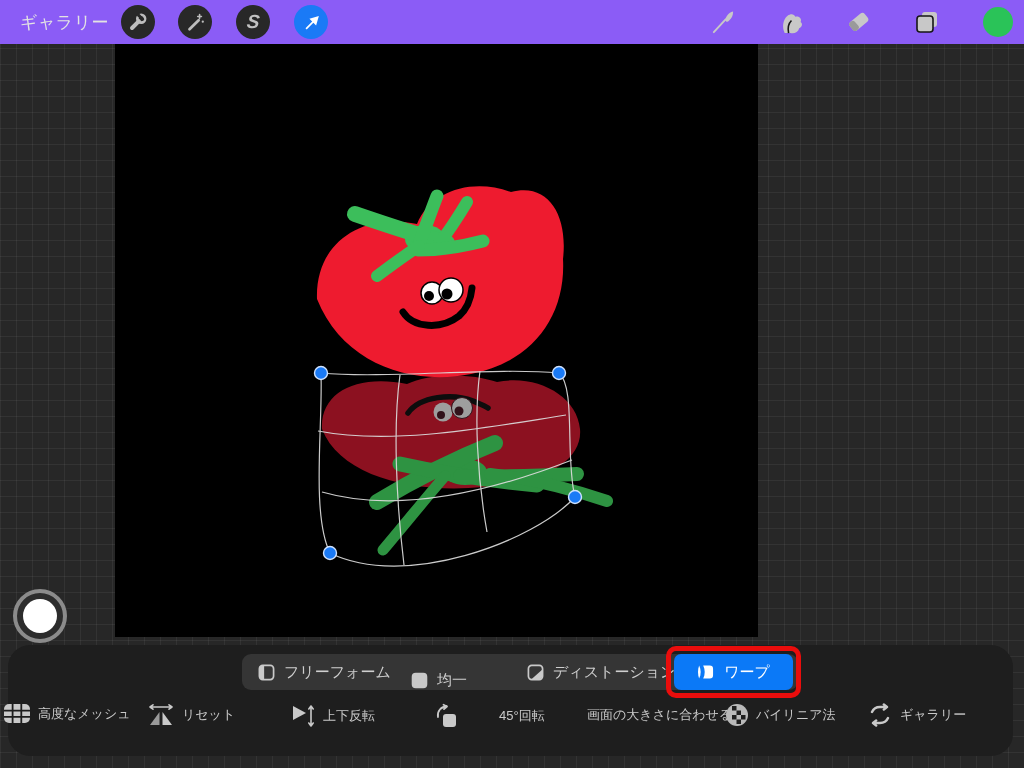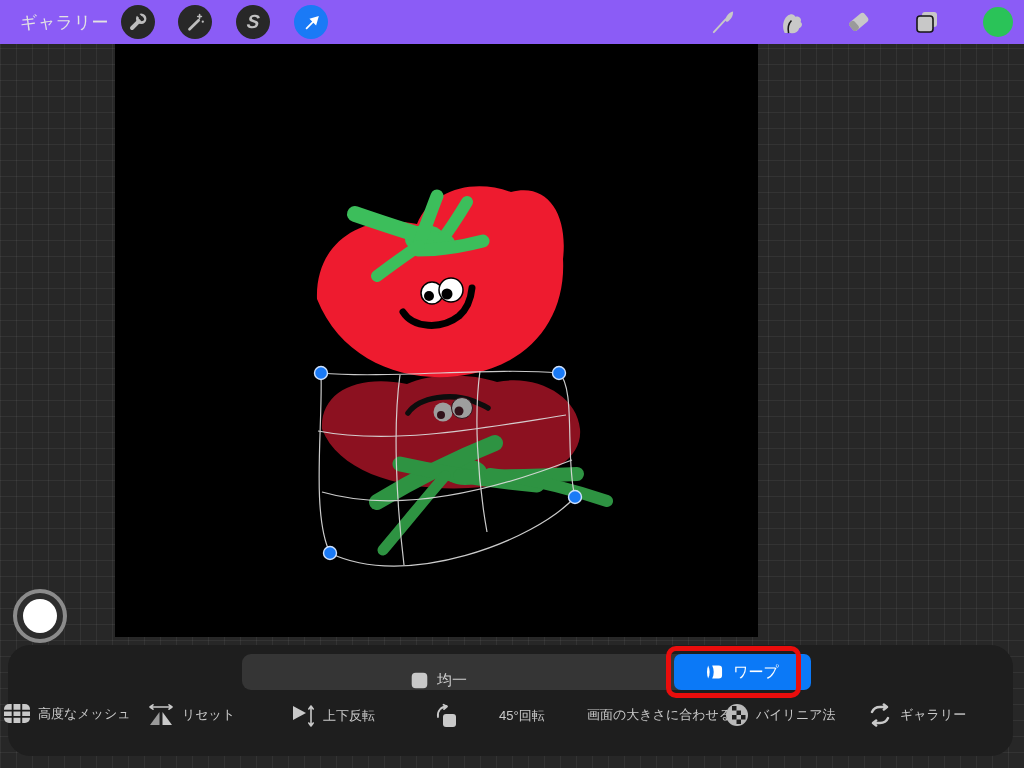--- a/index.html
+++ b/index.html
@@ -23,21 +23,21 @@
   .color-swatch{position:absolute;width:30px;height:30px;border-radius:50%;top:7px;}
   
   .canvas{position:absolute;left:115px;top:44px;width:643px;height:593px;background:#000;}
   
   .modify-btn{position:absolute;left:13px;top:589px;width:54px;height:54px;border-radius:50%;border:4px solid #8b8b8b;background:#2c2c2c;box-sizing:border-box;display:flex;align-items:center;justify-content:center;}
   .modify-btn .inner{width:34px;height:34px;border-radius:50%;background:#fff;}
   
   .panel{position:absolute;left:8px;top:645px;width:1005px;height:111px;background:#1e1e1e;border-radius:22px;}
   .tabbar{position:absolute;left:242px;top:654px;width:556px;height:36px;background:#353535;border-radius:9px;}
   .tab{position:absolute;top:0;height:36px;display:flex;align-items:center;gap:9px;color:#cfcfcf;font-size:15px;}
-  .tab-warp{position:absolute;left:674px;top:654px;width:137px;height:36px;background:#0b79f7;border-radius:7px;display:flex;align-items:center;justify-content:center;gap:9px;color:#fff;font-size:15px;}
+  .tab-warp{position:absolute;left:674px;top:654px;width:119px;height:36px;background:#0b79f7;border-radius:7px;display:flex;align-items:center;justify-content:center;gap:9px;color:#fff;font-size:15px;}
   .red-box{position:absolute;left:666px;top:646px;width:135px;height:52px;border:5px solid #ea0d0c;border-radius:10px;box-sizing:border-box;pointer-events:none;}
   .action{position:absolute;top:703px;width:150px;display:flex;flex-direction:row;align-items:center;gap:7px;transform:translateX(-50%);}
   .action .lbl{color:#c9c9c9;font-size:13px;white-space:nowrap;}
 </style>
 </head>
 <body>
 
 <div class="topbar">
   <span class="gallery">ギャラリー</span>
 
@@ -161,28 +161,42 @@
   </svg>
 </div>
 
 <div class="modify-btn">
   <div class="inner"></div>
 </div>
 
 <div class="panel"></div>
 
 <div class="tabbar">
+  <div class="tab" style="left:16px;">
+    <svg width="17" height="17" viewBox="0 0 18 18">
+      <rect x="1.5" y="1.5" width="15" height="15" rx="3.5" fill="none" stroke="#c9c9c9" stroke-width="1.8"></rect>
+      <path d="M4 2 h3 v14 h-3 a2.5,2.5 0 0 1 -2.5,-2.5 v-9 a2.5,2.5 0 0 1 2.5,-2.5 z" fill="#c9c9c9" transform="translate(-0.5,0)"></path>
+    </svg>
+    <span>フリーフォーム</span>
+  </div>
 
   <div class="tab" style="left:169px;margin-top:8px;">
     <svg width="17" height="17" viewBox="0 0 18 18">
       <rect x="1.5" y="1.5" width="15" height="15" rx="3.5" fill="#c9c9c9" stroke="#c9c9c9" stroke-width="1.5"></rect>
     </svg>
     <span>均一</span>
   </div>
 
+  <div class="tab" style="left:285px;">
+    <svg width="17" height="17" viewBox="0 0 18 18">
+      <rect x="1.5" y="1.5" width="15" height="15" rx="3.5" fill="none" stroke="#c9c9c9" stroke-width="1.8"></rect>
+      <path d="M16 6 v7.5 a2.5,2.5 0 0 1 -2.5,2.5 H5 Z" fill="#c9c9c9"></path>
+    </svg>
+    <span>ディストーション</span>
+  </div>
 </div>
 
 <div class="tab-warp">
   <svg width="18" height="16" viewBox="0 0 19 17">
     <path d="M6.5 1.5 h7 a3.5,3.5 0 0 1 3.5,3.5 v7 a3.5,3.5 0 0 1 -3.5,3.5 h-7 c2.2,-4.5 2.2,-9.5 0,-14 z" fill="#fff"></path>
     <path d="M2.2 1.5 c2.2,4.5 2.2,9.5 0,14 c-1.6,-4.5 -1.6,-9.5 0,-14 z" fill="#fff"></path>
   </svg>
   <span>ワープ</span>
 </div>
 

